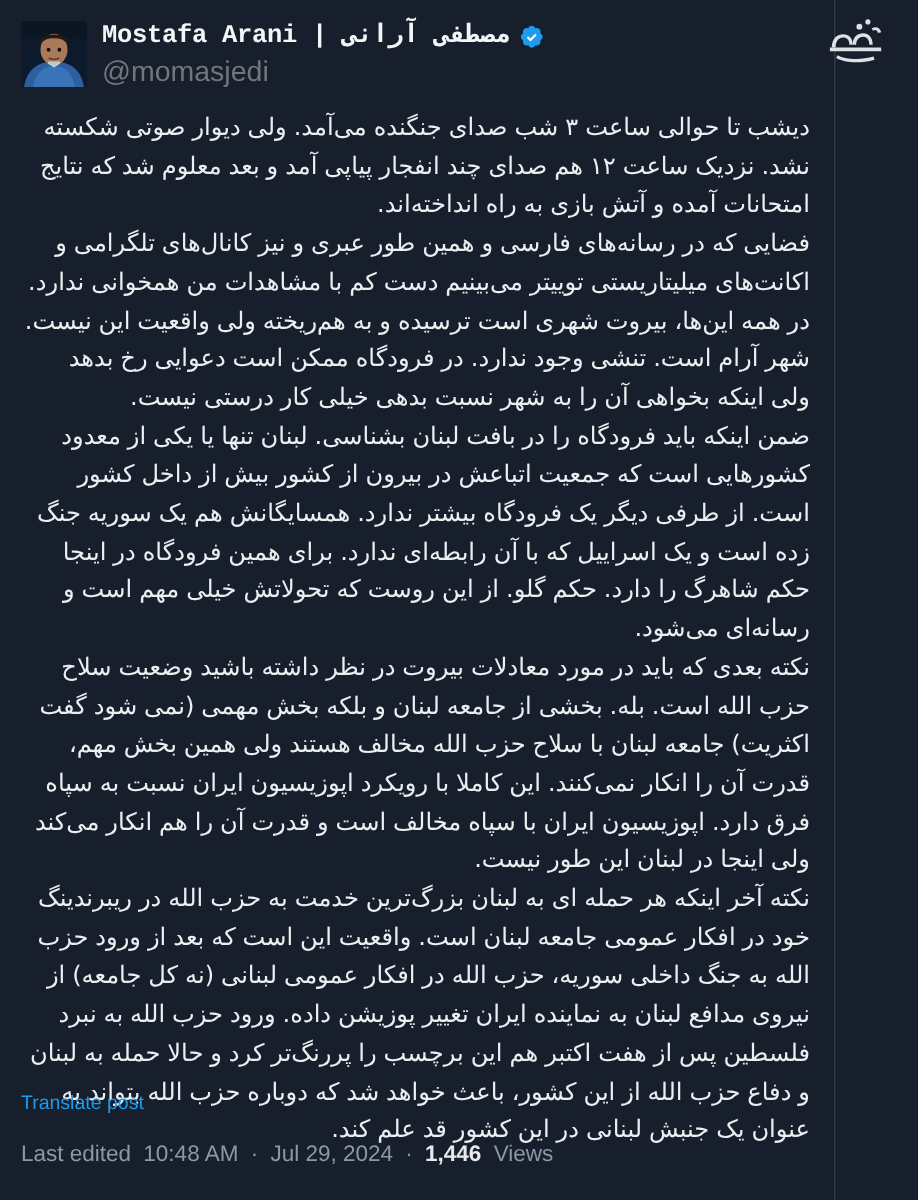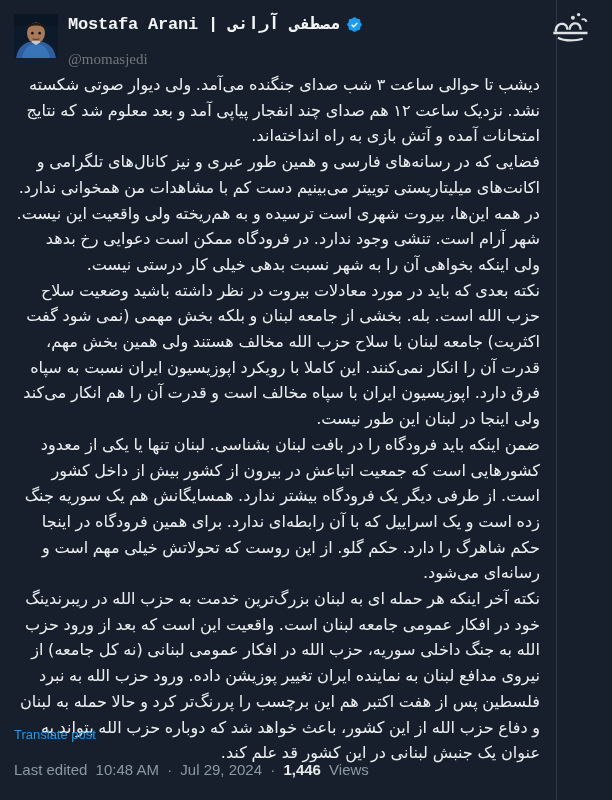--- a/index.html
+++ b/index.html
@@ -86,25 +86,25 @@
     font-size: 17px;
     font-weight: 700;
     color: #f3f5f6;
     white-space: nowrap;
     letter-spacing: -0.2px;
   }
 
   .verified-badge { width: 17px; height: 17px; flex: 0 0 17px; display:block; }
 
   .handle {
-    font-family: Liberation Serif, serif;
-    font-size: 15px;
+    font-family: Liberation Sans, sans-serif;
+    font-size: 19px;
     color: #71767b;
     line-height: 1.35;
-    margin-top: 14px;
+    margin-top: 1px;
   }
 
   
   .body-text {
     direction: rtl;
     text-align: right;
     font-family: "DejaVu Sans", sans-serif;
     font-size: 16.1px;
     line-height: 25.7px;
     color: #eceff1;
@@ -177,22 +177,22 @@
         </svg>
       </div>
       <div class="handle">@momasjedi</div>
     </div>
 
   </div>
 
   <div class="body-text">
     <p>دیشب تا حوالی ساعت ۳ شب صدای جنگنده می‌آمد. ولی دیوار صوتی شکسته نشد. نزدیک ساعت ۱۲ هم صدای چند انفجار پیاپی آمد و بعد معلوم شد که نتایج امتحانات آمده و آتش بازی به راه انداخته‌اند.</p>
     <p>فضایی که در رسانه‌های فارسی و همین طور عبری و نیز کانال‌های تلگرامی و اکانت‌های میلیتاریستی توییتر می‌بینیم دست کم با مشاهدات من همخوانی ندارد. در همه این‌ها، بیروت شهری است ترسیده و به هم‌ریخته ولی واقعیت این نیست. شهر آرام است. تنشی وجود ندارد. در فرودگاه ممکن است دعوایی رخ بدهد ولی اینکه بخواهی آن را به شهر نسبت بدهی خیلی کار درستی نیست.</p>
+    <p>ضمن اینکه باید فرودگاه را در بافت لبنان بشناسی. لبنان تنها یا یکی از معدود کشورهایی است که جمعیت اتباعش در بیرون از کشور بیش از داخل کشور است. از طرفی دیگر یک فرودگاه بیشتر ندارد. همسایگانش هم یک سوریه جنگ زده است و یک اسراییل که با آن رابطه‌ای ندارد. برای همین فرودگاه در اینجا حکم شاهرگ را دارد. حکم گلو. از این روست که تحولاتش خیلی مهم است و رسانه‌ای می‌شود.</p>
     <p>نکته بعدی که باید در مورد معادلات بیروت در نظر داشته باشید وضعیت سلاح حزب الله است. بله. بخشی از جامعه لبنان و بلکه بخش مهمی (نمی شود گفت اکثریت) جامعه لبنان با سلاح حزب الله مخالف هستند ولی همین بخش مهم، قدرت آن را انکار نمی‌کنند. این کاملا با رویکرد اپوزیسیون ایران نسبت به سپاه فرق دارد. اپوزیسیون ایران با سپاه مخالف است و قدرت آن را هم انکار می‌کند ولی اینجا در لبنان این طور نیست.</p>
-    <p>ضمن اینکه باید فرودگاه را در بافت لبنان بشناسی. لبنان تنها یا یکی از معدود کشورهایی است که جمعیت اتباعش در بیرون از کشور بیش از داخل کشور است. از طرفی دیگر یک فرودگاه بیشتر ندارد. همسایگانش هم یک سوریه جنگ زده است و یک اسراییل که با آن رابطه‌ای ندارد. برای همین فرودگاه در اینجا حکم شاهرگ را دارد. حکم گلو. از این روست که تحولاتش خیلی مهم است و رسانه‌ای می‌شود.</p>
     <p>نکته آخر اینکه هر حمله ای به لبنان بزرگ‌ترین خدمت به حزب الله در ریبرندینگ خود در افکار عمومی جامعه لبنان است. واقعیت این است که بعد از ورود حزب الله به جنگ داخلی سوریه، حزب الله در افکار عمومی لبنانی (نه کل جامعه) از نیروی مدافع لبنان به نماینده ایران تغییر پوزیشن داده. ورود حزب الله به نبرد فلسطین پس از هفت اکتبر هم این برچسب را پررنگ‌تر کرد و حالا حمله به لبنان و دفاع حزب الله از این کشور، باعث خواهد شد که دوباره حزب الله بتواند به عنوان یک جنبش لبنانی در این کشور قد علم کند.</p>
   </div>
 
   <div class="footer">
     <div class="translate-post">Translate post</div>
     <div class="meta">
       <span>Last edited</span>
       <span style="margin-left:4px">10:48 AM</span>
       <span class="sep">·</span>
       <span>Jul 29, 2024</span>

